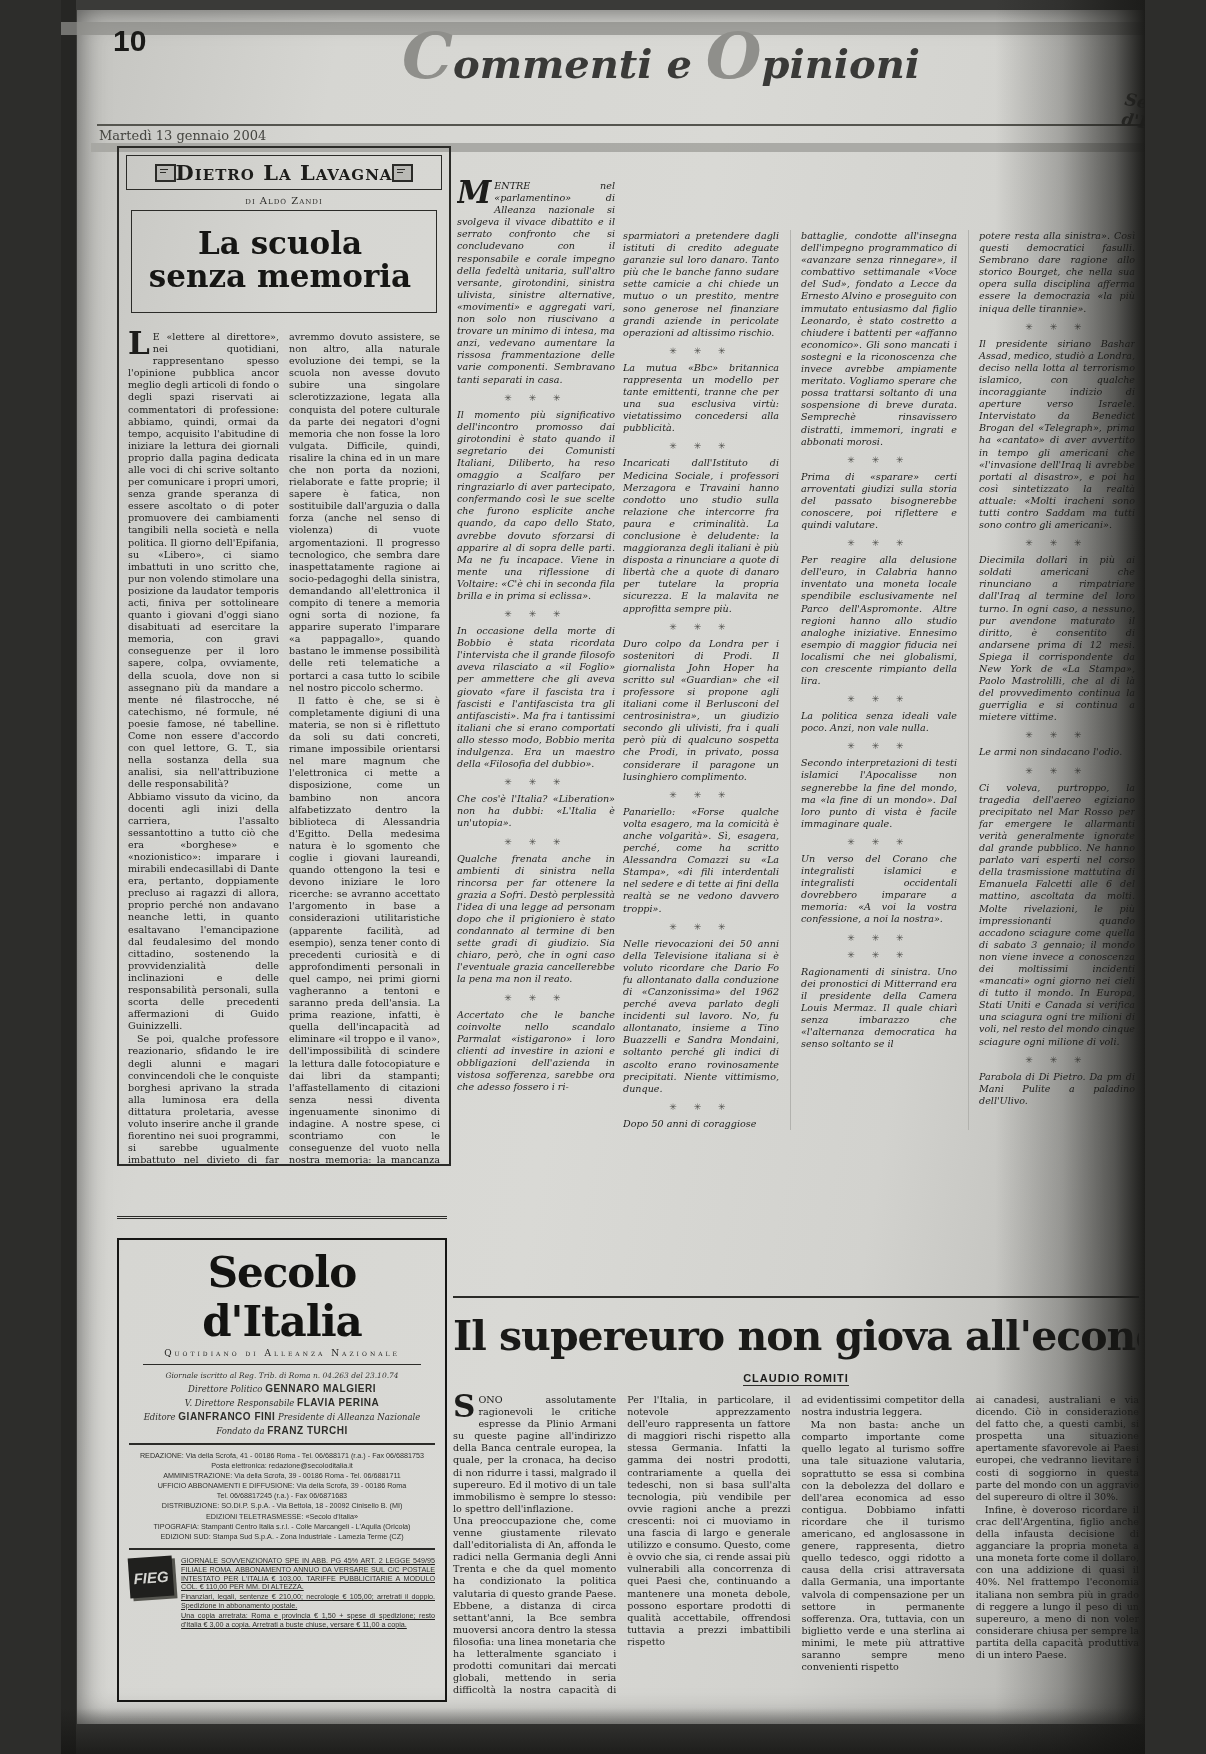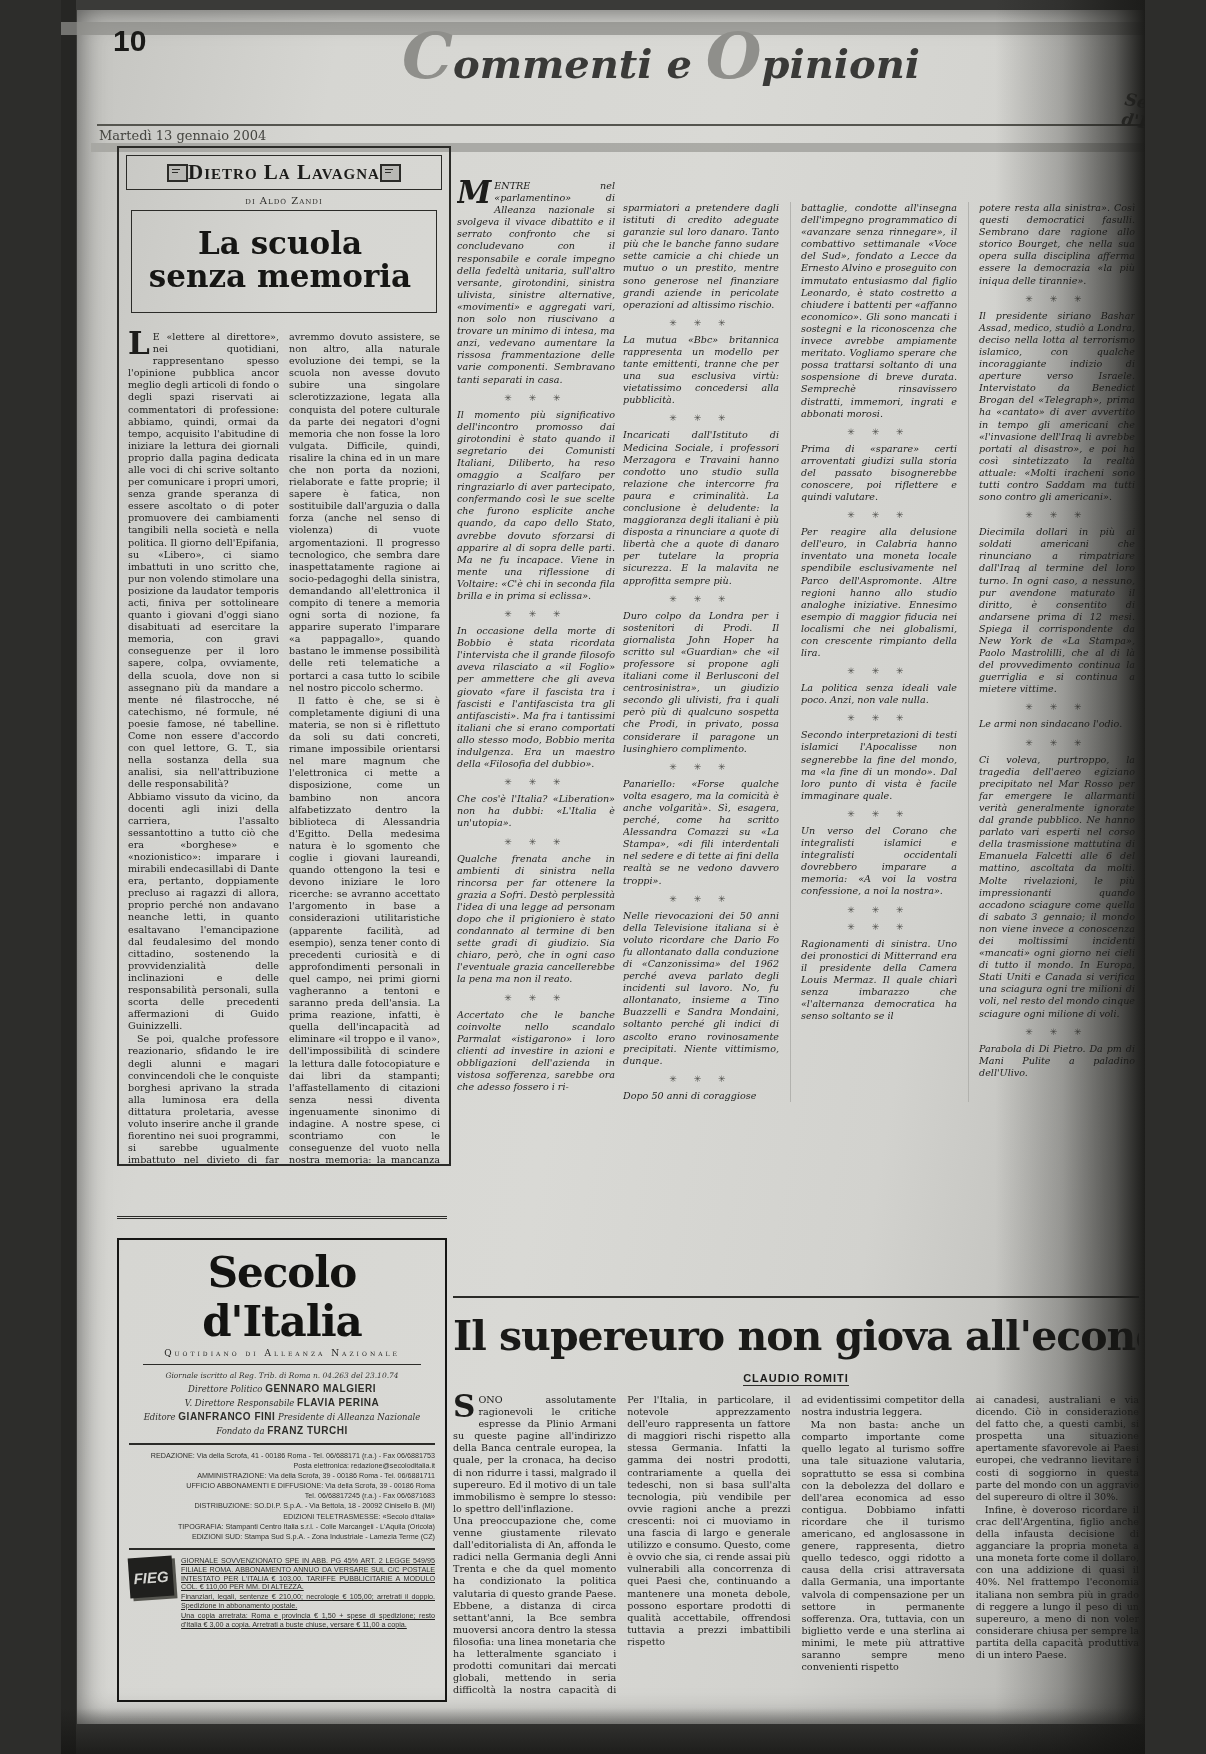--- a/index.html
+++ b/index.html
@@ -23,42 +23,42 @@
   .section-title .bigletter{font-size:64px;color:#8f8f8b;font-style:italic;line-height:0;}
   .header-rule{position:absolute;left:36px;top:124px;width:1148px;height:2px;background:#55554f;}
   .date-line{position:absolute;left:38px;top:128px;font-size:13px;color:#454540;}
   .paper-name-right{position:absolute;left:1062px;top:94px;font-style:italic;font-weight:bold;
            font-size:17px;color:#4c4c48;transform:rotate(9deg);}
 
   
   .lavagna{position:absolute;left:56px;top:146px;width:330px;height:1016px;border:2px solid #2b2b28;
            overflow:hidden;}
   .rubric-box{margin:7px 7px 0 7px;border:1px solid #2b2b28;padding:4px 2px;display:flex;
-           align-items:center;justify-content:center;font-family:Liberation Serif, serif;}
+           align-items:center;justify-content:center;}
   .rubric-text{font-variant:small-caps;font-weight:bold;font-size:21px;letter-spacing:1px;white-space:nowrap;}
   .board-icon{width:17px;height:14px;border:2px solid #2b2b28;background:
            linear-gradient(#2b2b28,#2b2b28) 3px 3px/8px 1px no-repeat,
            linear-gradient(#2b2b28,#2b2b28) 3px 6px/6px 1px no-repeat,#b9b9b5;flex:0 0 auto;}
   .lavagna-byline{text-align:center;font-variant:small-caps;font-size:10px;letter-spacing:1px;
            margin:5px 0 4px 0;color:#2b2b28;}
   .headline-box{border:1px solid #2b2b28;margin:2px 12px 8px 12px;padding:16px 12px 18px 4px;}
   .lavagna-headline{text-align:center;font-weight:bold;font-size:31px;line-height:1.08;color:#161614;}
   .lavagna-cols{display:flex;gap:10px;padding:10px 9px;overflow:hidden;}
   .col{flex:1 1 0;min-width:0;overflow:hidden;}
   .par{margin:0;font-size:9.6px;line-height:12.1px;text-align:justify;hyphens:none;}
   .par + .par{text-indent:9px;margin-top:1px;}
   .dropcap{float:left;font-weight:bold;font-size:31px;line-height:25px;padding-right:3px;}
 
   
   .asterischi{position:absolute;left:392px;top:146px;width:686px;height:1150px;overflow:hidden;}
   .ast-col1{position:absolute;left:4px;top:34px;width:158px;}
   .ast-header{position:absolute;left:170px;top:0;width:512px;text-align:center;}
   .ast-title{font-variant:small-caps;font-size:44px;letter-spacing:3px;line-height:1;color:#20201e;}
   .ast-byline{font-variant:small-caps;font-size:10px;letter-spacing:2px;margin-top:3px;color:#2b2b28;}
-  .ast-cols{position:absolute;left:170px;top:56px;width:512px;display:flex;gap:11px;}
+  .ast-cols{position:absolute;left:170px;top:84px;width:512px;display:flex;gap:11px;}
   .ast-cols .col{border-left:1px solid #b2b2ae;padding-left:10px;}
   .ast-cols .col:first-child{border-left:none;padding-left:0;}
   .ital .par{font-style:italic;}
   .stars{text-align:center;font-size:9px;color:#4a4a46;letter-spacing:7px;margin:7px 0 6px 0;}
 
   
   .supereuro{position:absolute;left:392px;top:1296px;width:686px;height:412px;
              border-top:2px solid #2b2b28;overflow:hidden;}
   .sup-headline{text-align:center;font-weight:bold;font-size:41px;margin-top:14px;color:#1a1a18;
              letter-spacing:-1px;white-space:nowrap;}
@@ -70,21 +70,21 @@
   
   .masthead{position:absolute;left:56px;top:1238px;width:330px;height:464px;border:2.5px solid #161614;
             padding:8px 10px;box-sizing:border-box;overflow:hidden;}
   .mast-sep{position:absolute;left:56px;top:1216px;width:330px;border-top:3px double #2b2b28;}
   .mast-logo{text-align:center;font-weight:bold;font-size:42px;letter-spacing:-1px;color:#131311;}
   .mast-sub{text-align:center;font-variant:small-caps;font-size:9px;letter-spacing:3px;margin-top:2px;}
   .mast-rule{border-top:1.5px solid #2b2b28;margin:6px 14px;}
   .mast-reg{text-align:center;font-size:7.5px;font-style:italic;color:#33332f;}
   .staff-line{text-align:center;font-size:8.5px;font-style:italic;margin-top:3px;color:#2e2e2a;}
   .staff-line b{font-style:normal;font-family:"Liberation Sans",sans-serif;font-size:10px;letter-spacing:.5px;}
-  .tiny-line{margin:0 0 1.5px 0;text-align:right;font-size:7.2px;line-height:8.6px;
+  .tiny-line{margin:0 0 1.5px 0;text-align:center;font-size:7.2px;line-height:8.6px;
              font-family:"Liberation Sans",sans-serif;color:#2e2e2a;}
   .legal{display:flex;gap:8px;margin-top:6px;}
   .fieg{width:44px;height:40px;background:#20201e;color:#d6d6d2;font-family:"Liberation Sans",sans-serif;
         font-style:italic;font-weight:bold;font-size:15px;display:flex;align-items:center;
         justify-content:center;transform:rotate(-4deg);flex:0 0 auto;box-shadow:3px 3px 0 #55554f;}
   .legal-lines{flex:1;min-width:0;text-decoration:underline;}
   .legal-lines .tiny-line{text-align:justify;}
 </style>
 </head>
 <body>

